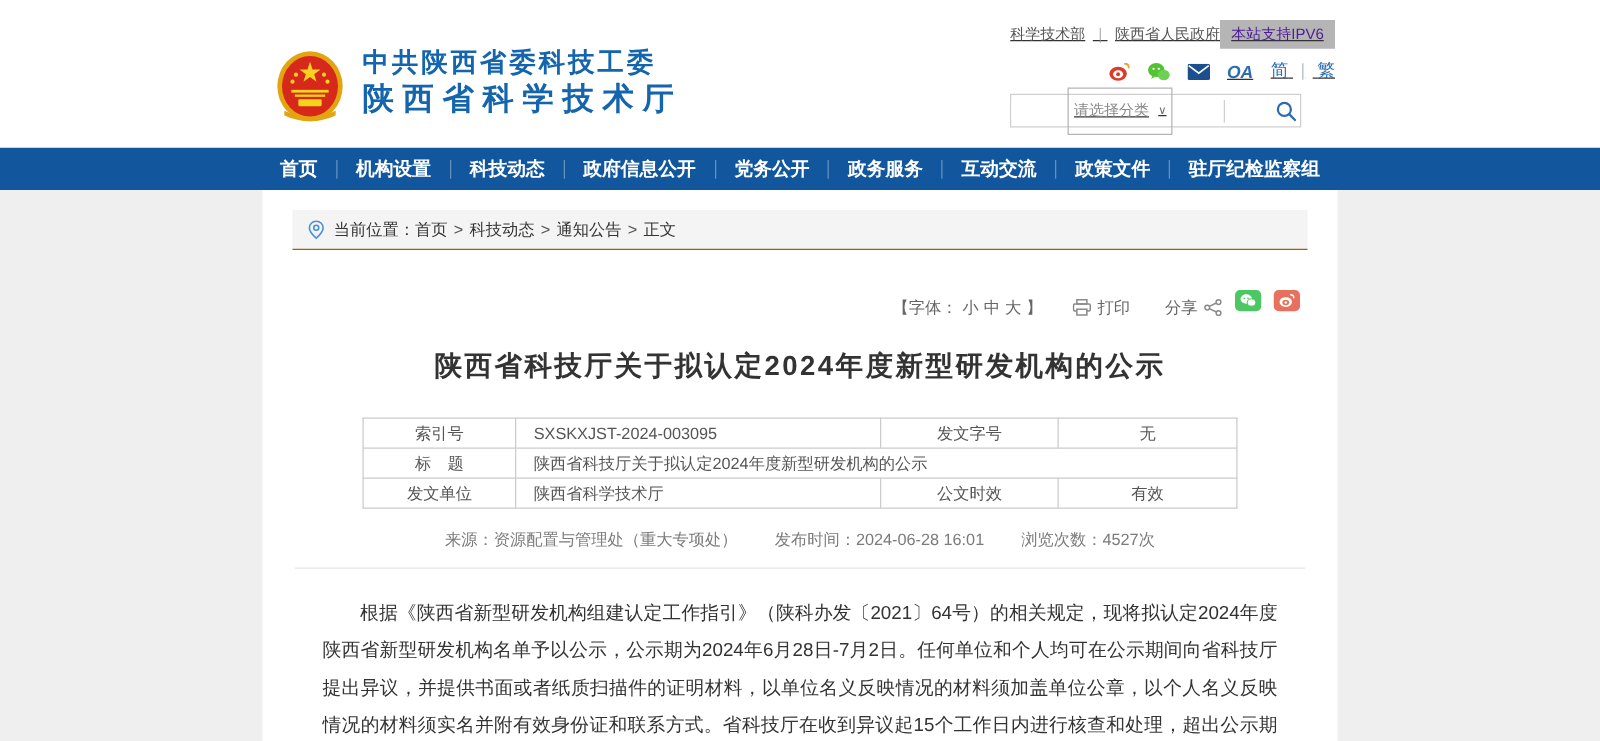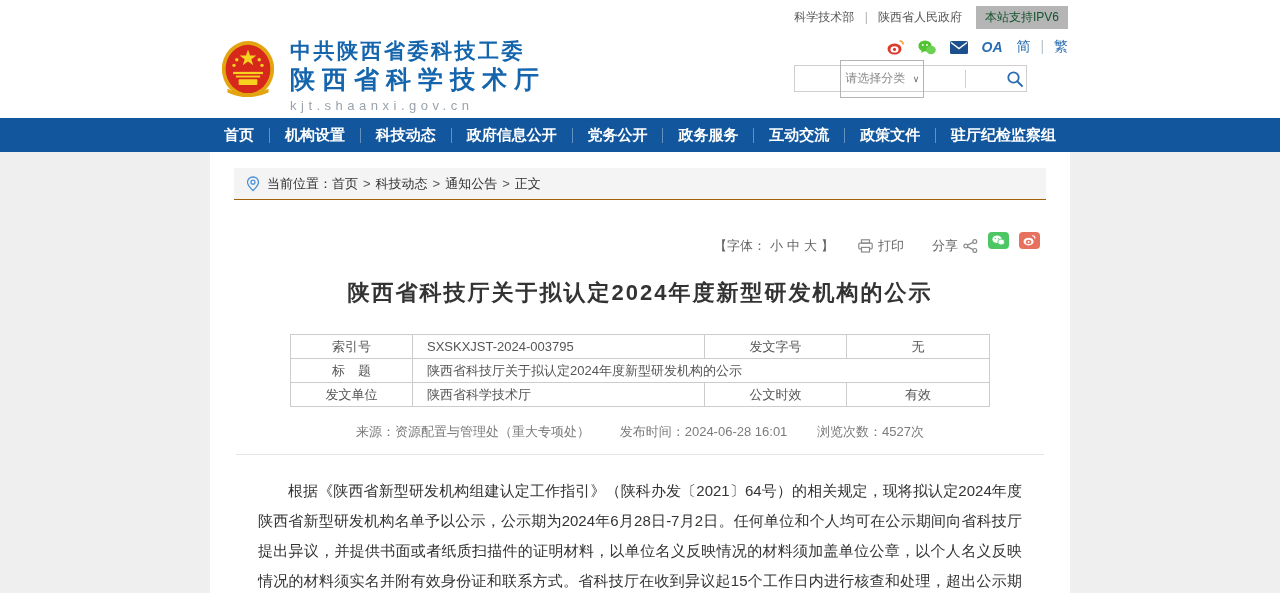--- a/index.html
+++ b/index.html
@@ -11,25 +11,25 @@
   }
   
   .header { height: 118px; background: #fff; position: relative; }
   .header-inner { width: 860px; margin: 0 auto; height: 100%; position: relative; }
   .logo-block { position: absolute; left: 10px; top: 38px; display: flex; align-items: flex-start; }
   .emblem { width: 56px; height: 60px; margin-top: 2px; }
   .org-titles { margin-left: 14px; }
   .org-line1 { font-size: 21px; font-weight: bold; color: #1565ad; letter-spacing: 2.5px; line-height: 26px; }
   .org-line2 { font-size: 25px; font-weight: bold; color: #1565ad; letter-spacing: 7px; line-height: 31px; }
   .org-domain { font-size: 13px; color: #9aa3ab; letter-spacing: 4.5px; line-height: 18px; margin-top: 2px; }
-  .header-right { position: absolute; right: 2px; top: 6px; }
+  .header-right { position: absolute; right: 2px; top: 16px; text-decoration: underline; }
   .top-links-row { display: flex; align-items: center; justify-content: flex-end; font-size: 12px; color: #555; }
   .top-links-row a { color: #555; text-decoration: none; }
   .top-link-sep { margin: 0 6px; color: #999; }
-  .ipv6-badge { background: #b5b5b5; color: #14532d; font-size: 12px; padding: 3px 9px; margin-left: 14px; }
+  .ipv6-badge { background: #b5b5b5; color: #4c1d95; font-size: 12px; padding: 3px 9px; }
   .mini-icons-row { display: flex; align-items: center; justify-content: flex-end; margin-top: 9px; height: 18px; }
   .mini-icons-row > * { margin-left: 14px; }
   .oa-label { color: #2a6cb2; font-weight: bold; font-size: 14px; font-style: italic; }
   .lang-group { font-size: 14px; color: #2a6cb2; }
   .lang-group .bar { color: #b9c2cc; margin: 0 6px; }
   .lang-group span.lang { cursor: pointer; }
   .search-row { margin-top: 9px; width: 233px; height: 27px; border: 1px solid #cfcfcf; display: flex; align-items: center; background: #fff; gap: 33px; }
   .search-input { border: none; outline: none; flex: 1; min-width: 0; font-size: 12px; color: #333; padding: 0 6px; font-family: inherit; }
   .search-input::placeholder { color: #999; }
   .category-select { width: 84px; height: 19px; border: 1px solid #b4b4b4; font-size: 12px; color: #8a8a8a; display: flex; align-items: center; justify-content: space-between; padding: 18px 4px; cursor: pointer; flex: none; }
@@ -86,21 +86,20 @@
         <circle cx="15" cy="27" r="1.8" fill="#f7d21e"></circle>
         <circle cx="45" cy="27" r="1.8" fill="#f7d21e"></circle>
         <rect x="14" y="34" width="32" height="2.4" fill="#f7d21e"></rect>
         <rect x="17" y="38" width="26" height="2" fill="#f7d21e"></rect>
         <rect x="20" y="42" width="20" height="6" rx="1" fill="#f7d21e"></rect>
         <path d="M8 52 Q30 62 52 52 L52 56 Q30 66 8 56 Z" fill="#e3a50f"></path>
       </svg>
       <div class="org-titles">
         <div class="org-line1">中共陕西省委科技工委</div>
         <div class="org-line2">陕西省科学技术厅</div>
-        <div class="org-domain">kjt.shaanxi.gov.cn</div>
       </div>
     </div>
 
     <div class="header-right">
       <div class="top-links-row">
         <a href="#">科学技术部</a>
         <span class="top-link-sep">｜</span>
         <a href="#">陕西省人民政府</a>
         <span class="ipv6-badge">本站支持IPV6</span>
       </div>
@@ -232,21 +231,21 @@
         </svg>
       </span>
     </div>
 
     <h1 class="article-title">陕西省科技厅关于拟认定2024年度新型研发机构的公示</h1>
 
     <table class="doc-table">
       <tbody>
           <tr>
         <td class="lbl">索引号</td>
-        <td class="val">SXSKXJST-2024-003795</td>
+        <td class="val">SXSKXJST-2024-003095</td>
         <td class="lbl lbl3">发文字号</td>
         <td class="valc">无</td>
       </tr>
       <tr>
         <td class="lbl">标　题</td>
         <td class="val" colspan="3">陕西省科技厅关于拟认定2024年度新型研发机构的公示</td>
       </tr>
       <tr>
         <td class="lbl">发文单位</td>
         <td class="val">陕西省科学技术厅</td>

